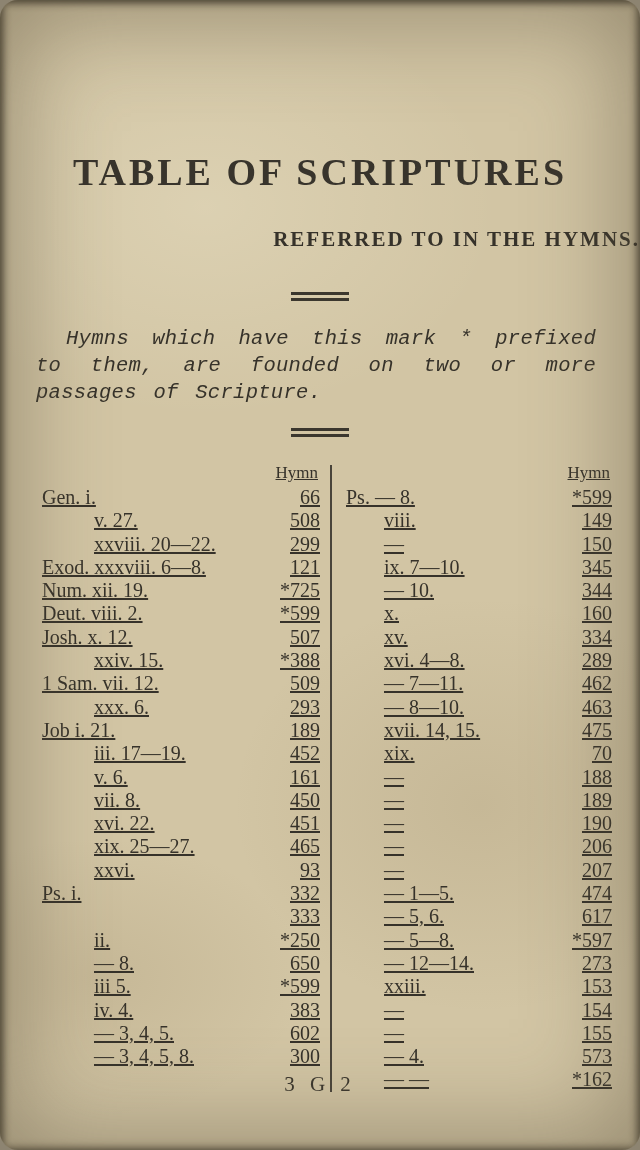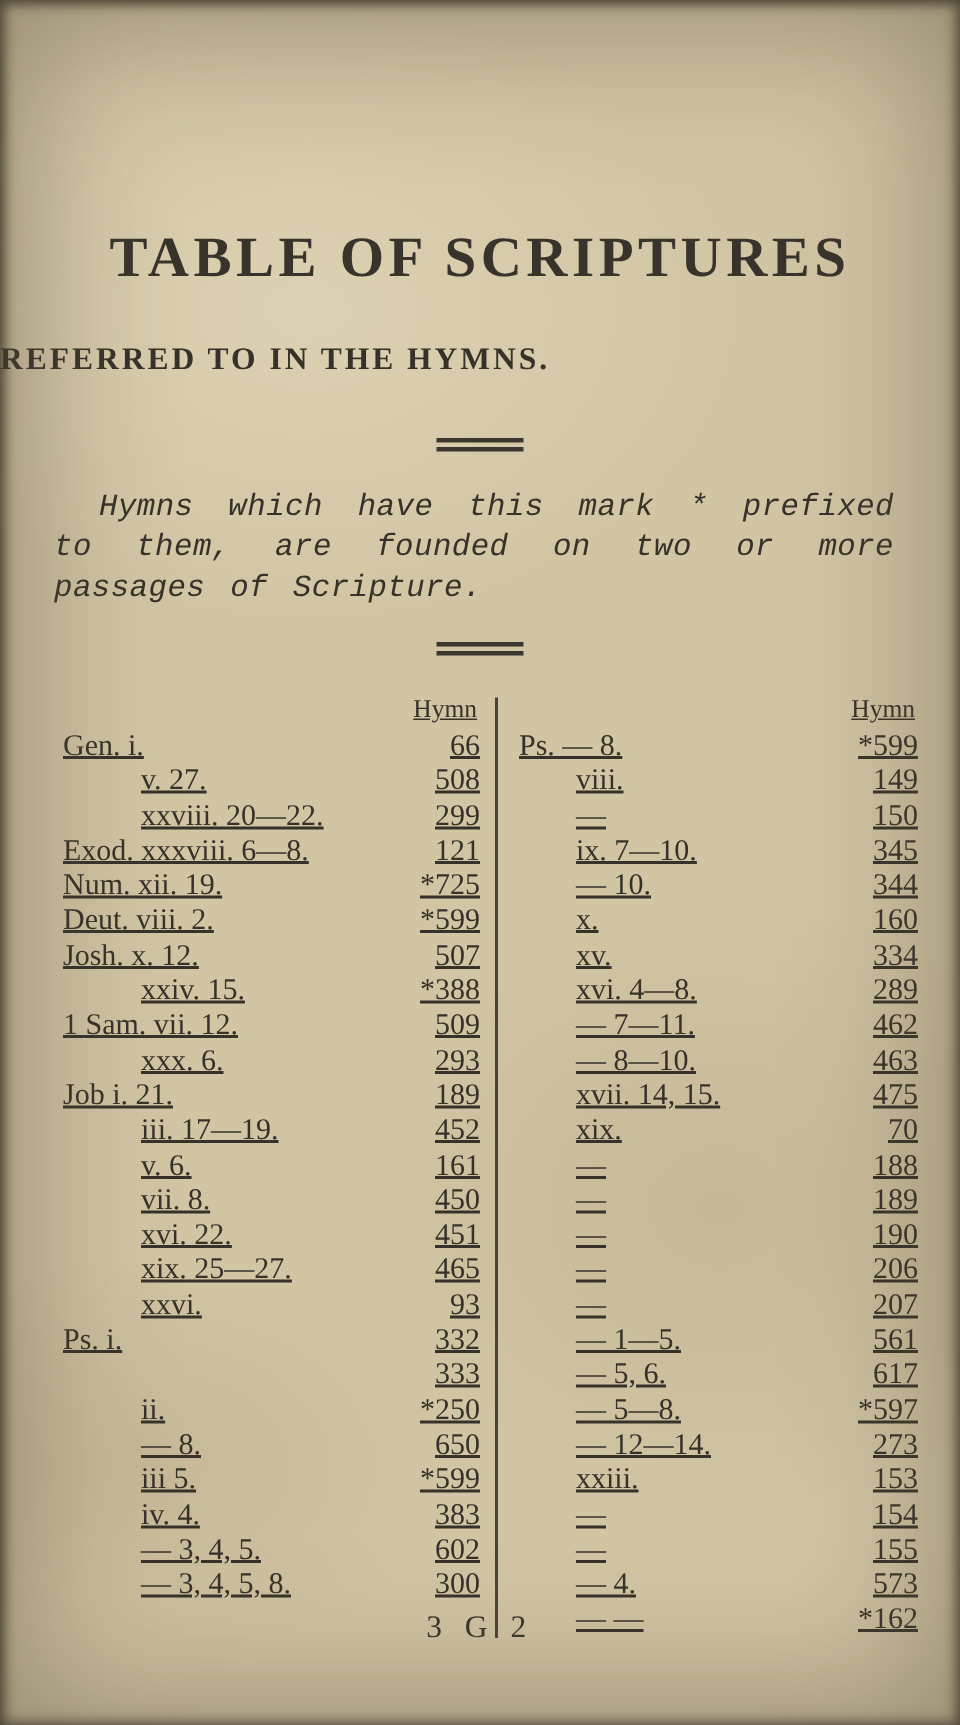--- a/index.html
+++ b/index.html
@@ -12,41 +12,42 @@
   .page {
     position:relative;
     width:640px; height:1150px;
     overflow:hidden;
     color:#36322a;
     background:
       radial-gradient(ellipse 420px 300px at 32% 18%, rgba(255,250,228,.22), transparent 70%),
       radial-gradient(ellipse 380px 320px at 75% 70%, rgba(125,105,70,.14), transparent 65%),
       radial-gradient(ellipse 300px 200px at 15% 85%, rgba(130,110,75,.15), transparent 70%),
       #d2c5a4;
+    border-radius: 18px;
   }
   .vignette {
     position:absolute; inset:0; pointer-events:none;
     box-shadow:
       inset 0 0 95px 18px rgba(92,82,60,.48),
       inset 0 0 10px 2px rgba(58,52,40,.55),
       inset 4px 0 8px -2px rgba(45,40,30,.6),
       inset -4px 0 8px -2px rgba(45,40,30,.45),
       inset 0 4px 8px -2px rgba(45,40,30,.55);
   }
   .title {
     margin-top:150px;
     text-align:center;
     font-size:38px; line-height:44px;
     font-weight:bold;
     letter-spacing:3px;
     color:#38342c;
   }
   .subtitle {
     margin-top:32px;
-    text-align:left;
+    text-align:right;
     font-size:21px; line-height:26px;
     font-weight:bold;
     letter-spacing:2px;
   }
   .rule {
     width:58px; height:9px;
     margin-left:auto; margin-right:auto;
     border-top:3px solid #3b372e;
     border-bottom:3px solid #3b372e;
   }
@@ -288,21 +289,21 @@
           <div class="row">
             <span class="ref ind1">—</span>
             <span class="num">206</span>
           </div>
           <div class="row">
             <span class="ref ind1">—</span>
             <span class="num">207</span>
           </div>
           <div class="row">
             <span class="ref ind1">— 1—5.</span>
-            <span class="num">561</span>
+            <span class="num">474</span>
           </div>
           <div class="row">
             <span class="ref ind1">— 5, 6.</span>
             <span class="num">617</span>
           </div>
           <div class="row">
             <span class="ref ind1">— 5—8.</span>
             <span class="num">*597</span>
           </div>
           <div class="row">

